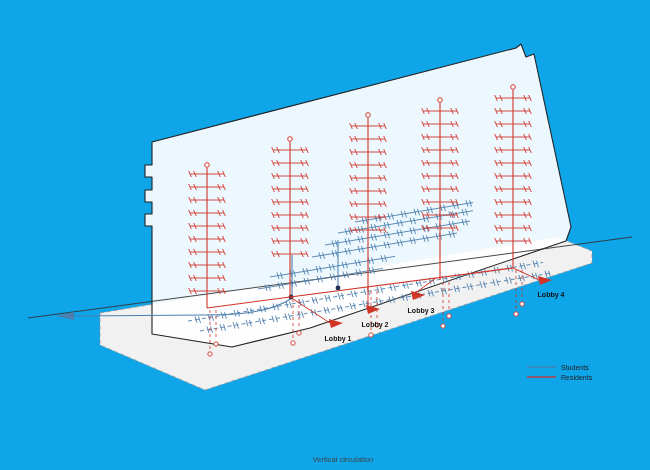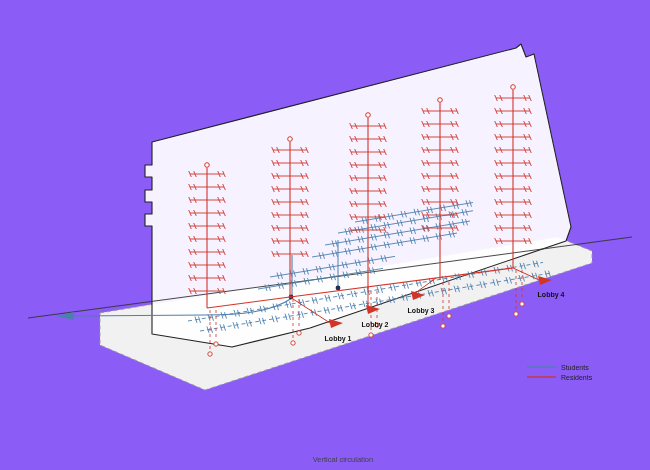--- a/index.html
+++ b/index.html
@@ -1,16 +1,16 @@
 <!DOCTYPE html>
 <html><head>
 <meta charset="utf-8">
 <style>
   html,body{margin:0;padding:0;background:#ffffff;}
-  .frame{position:relative;width:650px;height:470px;background:#8b5cf6;overflow:hidden;}
+  .frame{position:relative;width:650px;height:470px;background:#0ea5e9;overflow:hidden;}
   svg{display:block;}
   svg text{font-family:"Liberation Sans","DejaVu Sans",sans-serif;}
   .lobby-label{font-size:7px;font-weight:bold;fill:#111;}
   .legend-label{font-size:7px;fill:#222;}
   .caption{font-size:7.5px;fill:#444;}
 </style>
 </head>
 <body>
 
 <div class="frame">

